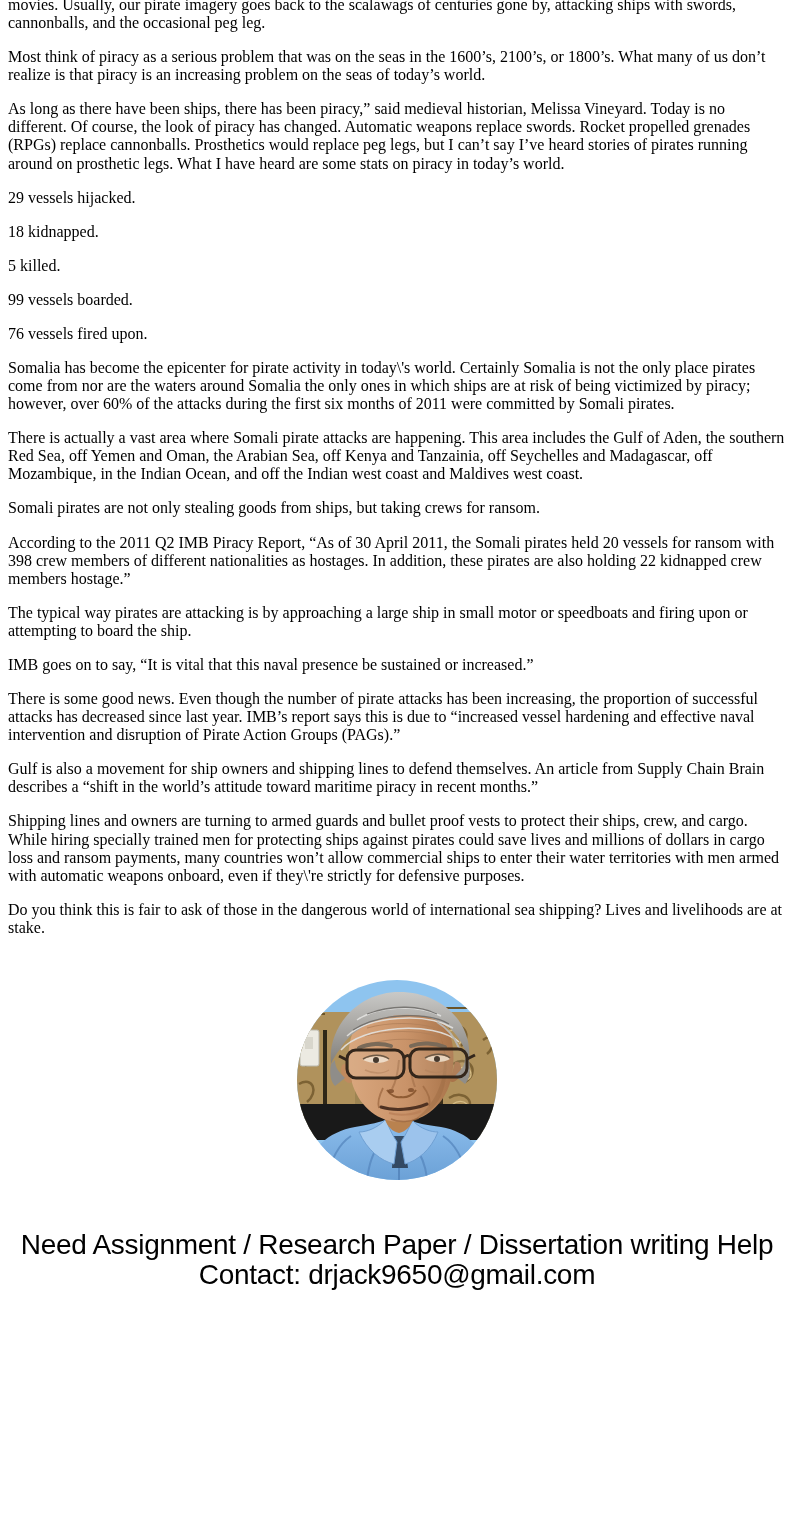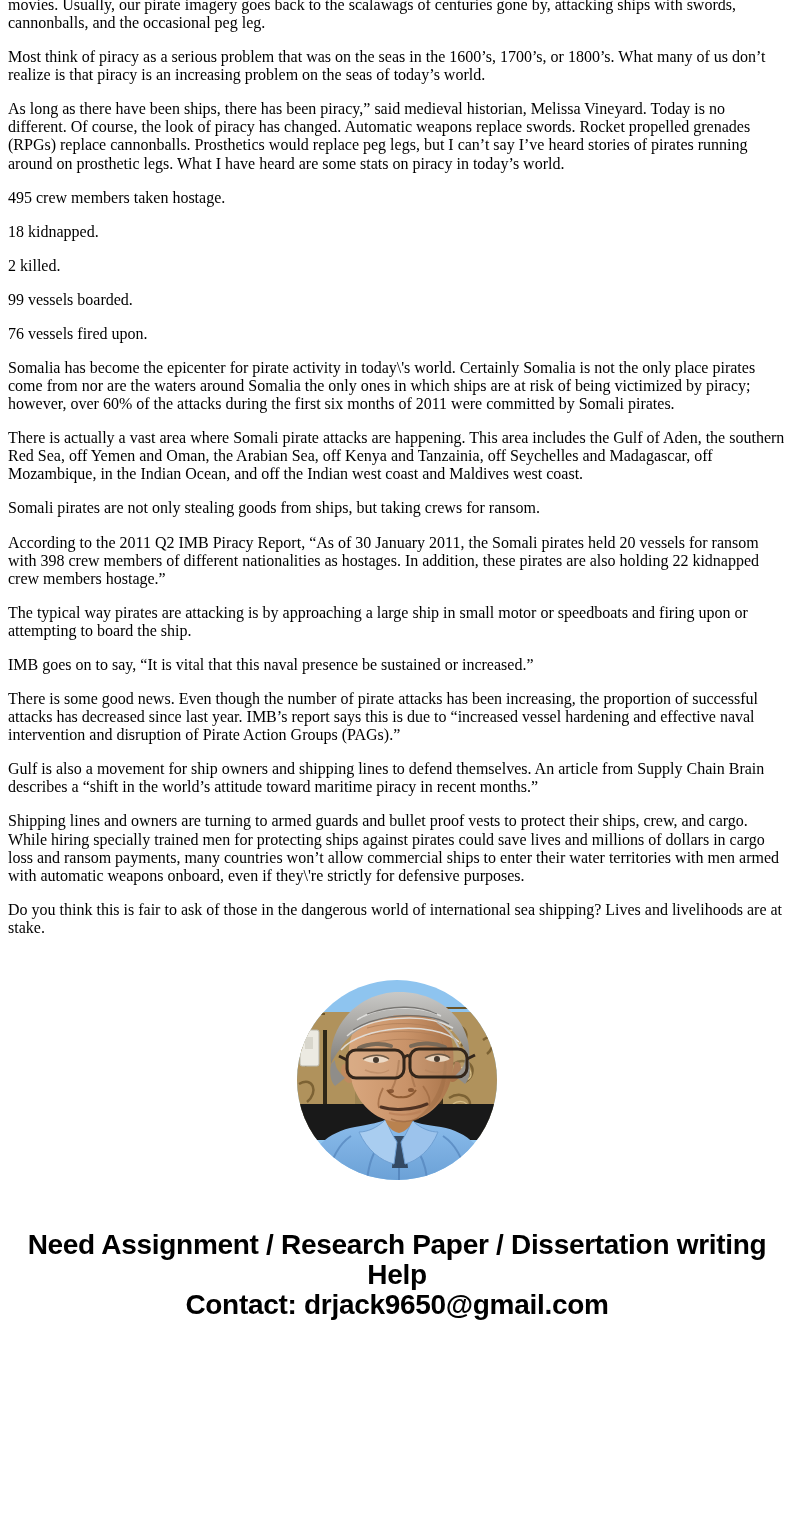--- a/index.html
+++ b/index.html
@@ -17,45 +17,45 @@
   .avatar-wrap {
     margin-top: 43px;
     text-align: center;
     height: 200px;
   }
   .avatar-wrap svg { display: inline-block; }
   .footer {
     margin-top: 50px;
     text-align: center;
     font-family: "Liberation Sans", sans-serif;
-    font-weight: bold;
+    font-weight: normal;
     font-size: 28px;
     line-height: 30px;
     letter-spacing: -0.3px;
     color: #000000;
   }
 </style>
 </head>
 <body>
 
 <div class="page">
 
   <div class="content">
     <p class="first">movies. Usually, our pirate imagery goes back to the scalawags of centuries gone by, attacking ships with swords, cannonballs, and the occasional peg leg.</p>
-    <p>Most think of piracy as a serious problem that was on the seas in the 1600’s, 1700’s, or 1800’s. What many of us don’t realize is that piracy is an increasing problem on the seas of today’s world.</p>
+    <p>Most think of piracy as a serious problem that was on the seas in the 1600’s, 2100’s, or 1800’s. What many of us don’t realize is that piracy is an increasing problem on the seas of today’s world.</p>
     <p>As long as there have been ships, there has been piracy,” said medieval historian, Melissa Vineyard. Today is no different. Of course, the look of piracy has changed. Automatic weapons replace swords. Rocket propelled grenades (RPGs) replace cannonballs. Prosthetics would replace peg legs, but I can’t say I’ve heard stories of pirates running around on prosthetic legs. What I have heard are some stats on piracy in today’s world.</p>
-    <p>495 crew members taken hostage.</p>
+    <p>29 vessels hijacked.</p>
     <p>18 kidnapped.</p>
-    <p>2 killed.</p>
+    <p>5 killed.</p>
     <p>99 vessels boarded.</p>
     <p>76 vessels fired upon.</p>
     <p>Somalia has become the epicenter for pirate activity in today\'s world. Certainly Somalia is not the only place pirates come from nor are the waters around Somalia the only ones in which ships are at risk of being victimized by piracy; however, over 60% of the attacks during the first six months of 2011 were committed by Somali pirates.</p>
     <p>There is actually a vast area where Somali pirate attacks are happening. This area includes the Gulf of Aden, the southern Red Sea, off Yemen and Oman, the Arabian Sea, off Kenya and Tanzainia, off Seychelles and Madagascar, off Mozambique, in the Indian Ocean, and off the Indian west coast and Maldives west coast.</p>
     <p>Somali pirates are not only stealing goods from ships, but taking crews for ransom.</p>
-    <p>According to the 2011 Q2 IMB Piracy Report, “As of 30 January 2011, the Somali pirates held 20 vessels for ransom with 398 crew members of different nationalities as hostages. In addition, these pirates are also holding 22 kidnapped crew members hostage.”</p>
+    <p>According to the 2011 Q2 IMB Piracy Report, “As of 30 April 2011, the Somali pirates held 20 vessels for ransom with 398 crew members of different nationalities as hostages. In addition, these pirates are also holding 22 kidnapped crew members hostage.”</p>
     <p>The typical way pirates are attacking is by approaching a large ship in small motor or speedboats and firing upon or attempting to board the ship.</p>
     <p>IMB goes on to say, “It is vital that this naval presence be sustained or increased.”</p>
     <p>There is some good news. Even though the number of pirate attacks has been increasing, the proportion of successful attacks has decreased since last year. IMB’s report says this is due to “increased vessel hardening and effective naval intervention and disruption of Pirate Action Groups (PAGs).”</p>
     <p>Gulf is also a movement for ship owners and shipping lines to defend themselves. An article from Supply Chain Brain describes a “shift in the world’s attitude toward maritime piracy in recent months.”</p>
     <p>Shipping lines and owners are turning to armed guards and bullet proof vests to protect their ships, crew, and cargo. While hiring specially trained men for protecting ships against pirates could save lives and millions of dollars in cargo loss and ransom payments, many countries won’t allow commercial ships to enter their water territories with men armed with automatic weapons onboard, even if they\'re strictly for defensive purposes.</p>
     <p>Do you think this is fair to ask of those in the dangerous world of international sea shipping? Lives and livelihoods are at stake.</p>
   </div>
 
   <div class="avatar-wrap">
     <svg width="200" height="200" viewBox="0 0 200 200" aria-hidden="true">

